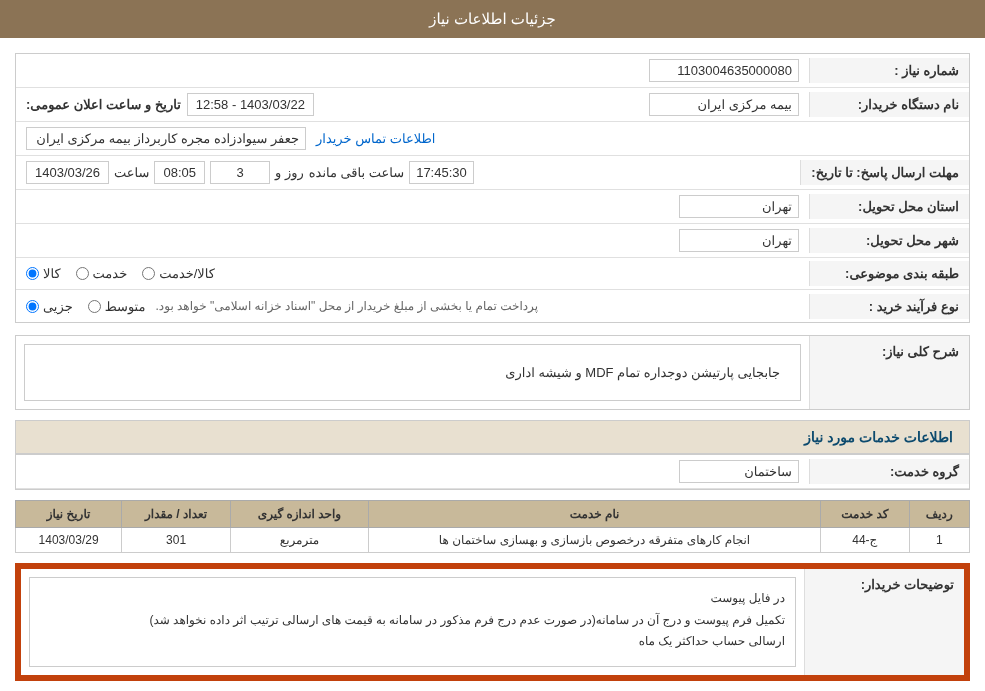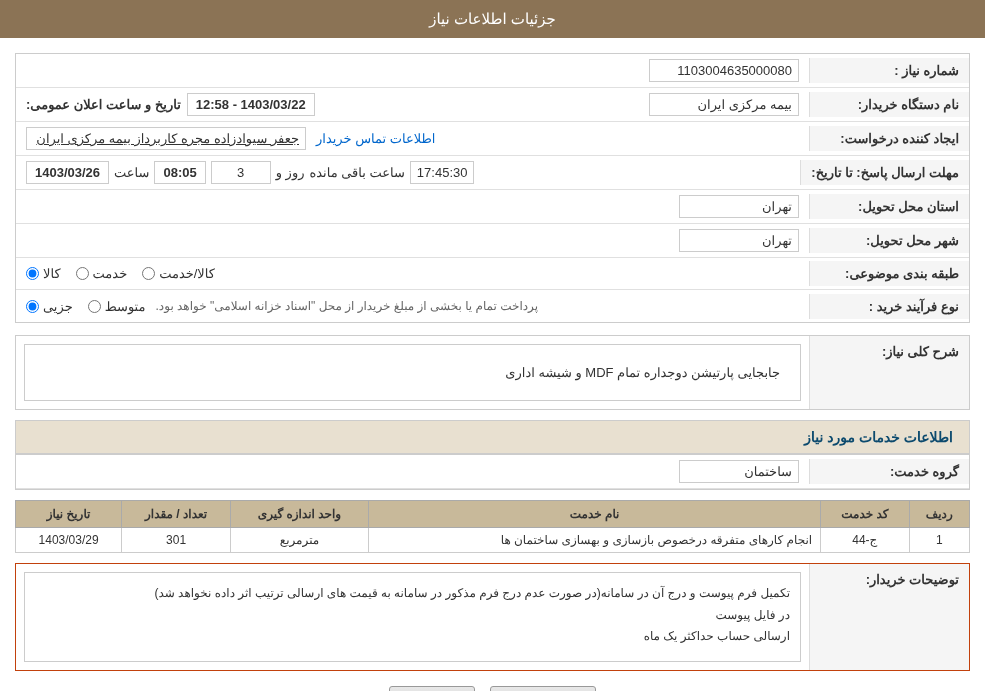--- a/index.html
+++ b/index.html
@@ -62,21 +62,20 @@
       padding: 3px 6px;
       display: inline-block;
       min-width: 150px;
       text-align: right;
     }
     .date-box {
       border: 1px solid #ccc;
       padding: 3px 8px;
       background: #fff;
       white-space: nowrap;
-      font-weight: bold;
     }
     .link-text {
       color: #0066cc;
       cursor: pointer;
     }
     .radio-group {
       display: flex;
       gap: 15px;
       align-items: center;
     }
@@ -130,21 +129,21 @@
       text-align: center;
       font-weight: bold;
     }
     table td {
       border: 1px solid #ccc;
       padding: 5px 8px;
       text-align: center;
       background: #fff;
     }
     table td.text-right {
-      text-align: right;
+      text-align: center;
     }
     .remarks-box {
       border: 1px solid #ccc;
       padding: 10px;
       background: #fff;
       min-height: 90px;
       text-align: right;
       line-height: 1.8;
       font-size: 12px;
     }
@@ -209,24 +208,23 @@
         <div class="value-cell" style="flex:1;">
           <span class="value-box">بیمه مرکزی ایران</span>
         </div>
         <div style="display:flex;align-items:center;padding:0 10px;gap:6px;">
           <span class="date-box">1403/03/22 - 12:58</span>
           <span style="font-weight:bold;color:#333;white-space:nowrap;">تاریخ و ساعت اعلان عمومی:</span>
         </div>
       </div>
 
       <div class="info-row">
-        <div class="label-cell">ایجاد کننده درخواست:</div>
         <div class="value-cell" style="display:flex;align-items:center;gap:10px;justify-content:flex-end;">
           <span class="link-text">اطلاعات تماس خریدار</span>
-          <span class="value-box" style="min-width:280px;text-decoration:underline;">جعفر سیوادزاده مجره کاربرداز بیمه مرکزی ایران</span>
+          <span class="value-box" style="min-width:280px;">جعفر سیوادزاده مجره کاربرداز بیمه مرکزی ایران</span>
         </div>
       </div>
 
       <div class="info-row">
         <div class="label-cell">مهلت ارسال پاسخ: تا تاریخ:</div>
         <div class="value-cell">
           <div class="inline-fields" style="justify-content:flex-end;">
             <span class="small-box">17:45:30</span>
             <span>ساعت باقی مانده</span>
             <span>روز و</span>
@@ -331,26 +329,26 @@
             <td>ج-44</td>
             <td class="text-right">انجام کارهای متفرقه درخصوص بازسازی و بهسازی ساختمان ها</td>
             <td>مترمربع</td>
             <td>301</td>
             <td>1403/03/29</td>
           </tr>
         </tbody>
       </table>
     </div>
 
-    <div style="display:flex;align-items:stretch;margin-bottom:10px;border:1px solid #c2410c;">
+    <div style="display:flex;align-items:stretch;margin-bottom:10px;border:6px solid #c2410c;">
       <div class="label-cell" style="display:flex;align-items:flex-start;padding-top:8px;">توضیحات خریدار:</div>
       <div style="flex:1;padding:8px;">
         <div class="remarks-box">
+          <div>در فایل پیوست</div>
           <div>تکمیل فرم پیوست و درج آن در سامانه(در صورت عدم درج فرم مذکور در سامانه به قیمت های ارسالی ترتیب اثر داده نخواهد شد)</div>
-          <div>در فایل پیوست</div>
           <div>ارسالی حساب حداکثر یک ماه</div>
         </div>
       </div>
     </div>
 
     <div class="button-row">
       <button class="btn btn-back">بازگشت</button>
       <button class="btn btn-print">چاپ</button>
     </div>
 

